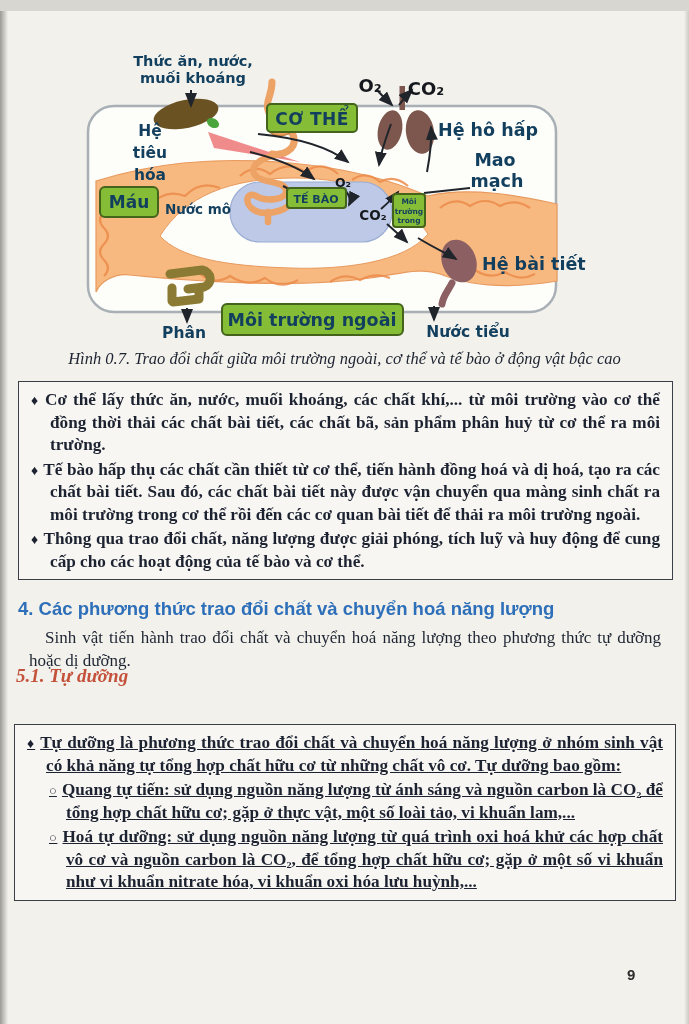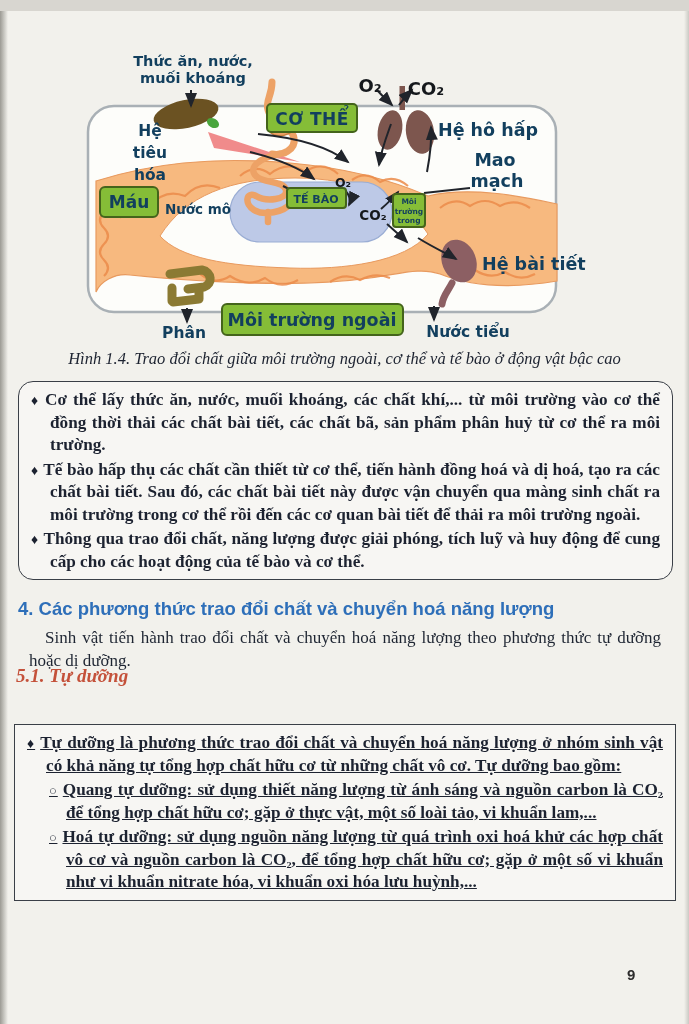--- a/index.html
+++ b/index.html
@@ -19,21 +19,21 @@
   .dlabel{font-family:"DejaVu Sans",sans-serif;font-weight:bold;fill:#123f5e;}
   .gaslabel{font-family:"DejaVu Sans",sans-serif;font-weight:bold;fill:#15181c;}
   .greenbox{fill:#85bd37;stroke:#44641b;stroke-width:2;}
 
   #caption{position:absolute;top:338px;left:0;width:689px;text-align:center;
     font-style:italic;font-size:16.5px;color:#1c2230;}
 
   .tbox{position:absolute;border:1.6px solid #3a3f47;background:rgba(255,255,255,.4);
     padding:5px 12px 6px 12px;box-sizing:border-box;font-weight:bold;
     font-size:17.2px;line-height:1.31;text-align:justify;color:#1c2230;}
-  #box1{left:18px;top:370px;width:655px;border-radius:15px;}
+  #box1{left:18px;top:370px;width:655px;}
   #box2{left:14px;top:713px;width:662px;text-decoration:underline;}
   .bullet-item{padding-left:19px;text-indent:-19px;margin-top:2px;}
   .bullet-item > .marker{font-size:14px;margin-right:5px;}
   .sub-item{margin-left:22px;padding-left:17px;text-indent:-17px;margin-top:2px;}
   .sub-item > .marker{font-size:13px;margin-right:5px;}
 
   #heading5{position:absolute;top:587px;left:18px;width:655px;
     font-family:"Liberation Sans",sans-serif;font-weight:bold;font-size:18.5px;color:#2e6fb9;}
   #intro{position:absolute;top:616px;left:29px;width:632px;font-size:17px;
     line-height:1.33;text-align:justify;text-indent:16px;}
@@ -152,21 +152,21 @@
     <text class="gaslabel" x="373" y="174" font-size="13.5" text-anchor="middle">CO₂</text>
     <text class="dlabel" x="409" y="158" font-size="7.5" text-anchor="middle">Môi</text>
     <text class="dlabel" x="409" y="167.5" font-size="7.5" text-anchor="middle">trường</text>
     <text class="dlabel" x="409" y="177" font-size="7.5" text-anchor="middle">trong</text>
     <text class="dlabel" x="482" y="224" font-size="17.5">Hệ bài tiết</text>
     <text class="dlabel" x="184" y="292" font-size="15.5" text-anchor="middle">Phân</text>
     <text class="dlabel" x="312" y="280" font-size="17.5" text-anchor="middle">Môi trường ngoài</text>
     <text class="dlabel" x="468" y="291" font-size="15.5" text-anchor="middle">Nước tiểu</text>
   </svg>
 
-  <div id="caption">Hình 1.4. Trao đổi chất giữa môi trường ngoài, cơ thể và tế bào ở động vật bậc cao</div>
+  <div id="caption">Hình 0.7. Trao đổi chất giữa môi trường ngoài, cơ thể và tế bào ở động vật bậc cao</div>
 
   <div id="box1" class="tbox">
     <div class="bullet-item">
       <span class="marker">♦</span><span>Cơ thể lấy thức ăn, nước, muối khoáng, các chất khí,... từ môi trường vào cơ thể đồng thời thải các chất bài tiết, các chất bã, sản phẩm phân huỷ từ cơ thể ra môi trường.</span>
     </div>
     <div class="bullet-item">
       <span class="marker">♦</span><span>Tế bào hấp thụ các chất cần thiết từ cơ thể, tiến hành đồng hoá và dị hoá, tạo ra các chất bài tiết. Sau đó, các chất bài tiết này được vận chuyển qua màng sinh chất ra môi trường trong cơ thể rồi đến các cơ quan bài tiết để thải ra môi trường ngoài.</span>
     </div>
     <div class="bullet-item">
       <span class="marker">♦</span><span>Thông qua trao đổi chất, năng lượng được giải phóng, tích luỹ và huy động để cung cấp cho các hoạt động của tế bào và cơ thể.</span>
@@ -178,21 +178,21 @@
   <div id="intro">Sinh vật tiến hành trao đổi chất và chuyển hoá năng lượng theo phương thức tự dưỡng hoặc dị dưỡng.</div>
 
   <div id="heading51">5.1. Tự dưỡng</div>
 
 
   <div id="box2" class="tbox">
     <div class="bullet-item">
       <span class="marker">♦</span><span>Tự dưỡng là phương thức trao đổi chất và chuyển hoá năng lượng ở nhóm sinh vật có khả năng tự tổng hợp chất hữu cơ từ những chất vô cơ. Tự dưỡng bao gồm:</span>
     </div>
     <div class="sub-item">
-      <span class="marker">○</span><span>Quang tự dưỡng: sử dụng thiết năng lượng từ ánh sáng và nguồn carbon là CO₂ để tổng hợp chất hữu cơ; gặp ở thực vật, một số loài tảo, vi khuẩn lam,...</span>
+      <span class="marker">○</span><span>Quang tự tiến: sử dụng nguồn năng lượng từ ánh sáng và nguồn carbon là CO₂ để tổng hợp chất hữu cơ; gặp ở thực vật, một số loài tảo, vi khuẩn lam,...</span>
     </div>
     <div class="sub-item">
       <span class="marker">○</span><span>Hoá tự dưỡng: sử dụng nguồn năng lượng từ quá trình oxi hoá khử các hợp chất vô cơ và nguồn carbon là CO₂, để tổng hợp chất hữu cơ; gặp ở một số vi khuẩn như vi khuẩn nitrate hóa, vi khuẩn oxi hóa lưu huỳnh,...</span>
     </div>
   </div>
 
   <div id="pagenum">9</div>
 </div>
 
 </body></html>

